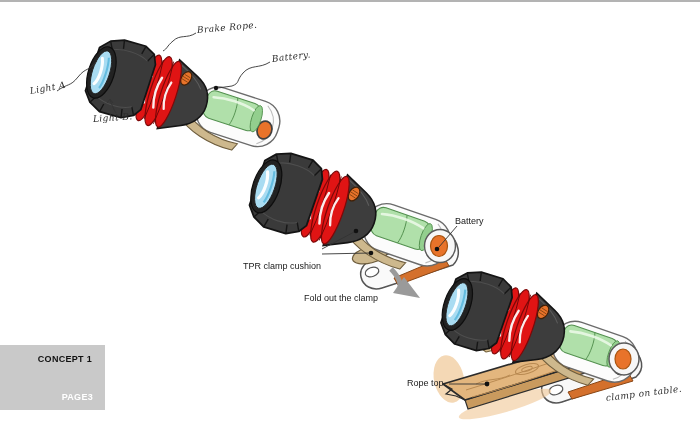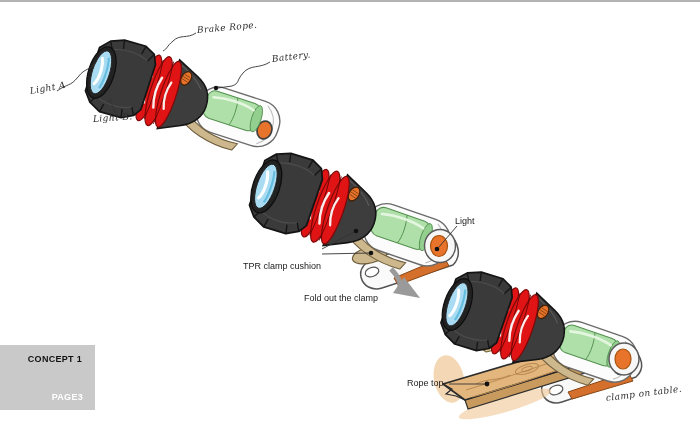--- a/index.html
+++ b/index.html
@@ -3,21 +3,21 @@
 <meta charset="utf-8">
 <style>
   html,body{margin:0;padding:0;background:#fff;}
   .stage{position:relative;width:700px;height:433px;background:#ffffff;overflow:hidden;
          font-family:"Liberation Sans",sans-serif;}
   .top-rule{position:absolute;left:0;top:0;width:700px;height:2px;background:#b3b3b3;}
   .art{position:absolute;left:0;top:0;}
   .typed{position:absolute;font:9px "Liberation Sans",sans-serif;color:#1a1a1a;white-space:nowrap;}
   .hand{position:absolute;font:italic 9px "DejaVu Serif",serif;color:#2b2b2b;white-space:nowrap;
         transform-origin:left center;letter-spacing:.4px;}
-  .footer-box{position:absolute;left:0;top:345px;width:95px;height:65px;background:#c9c9c9;text-decoration:underline;}
+  .footer-box{position:absolute;left:0;top:345px;width:105px;height:65px;background:#c9c9c9;text-decoration:underline;}
   .concept{position:absolute;right:13px;top:9px;font-weight:bold;font-size:9px;color:#111;letter-spacing:.3px;}
   .pagenum{position:absolute;right:12px;bottom:8px;font-weight:bold;font-size:9px;color:#ffffff;letter-spacing:.3px;margin-top:37px;}
 </style>
 </head>
 <body>
 
 <div class="stage">
   <div class="top-rule"></div>
 
   <svg class="art" width="700" height="433" viewBox="0 0 700 433">
@@ -135,21 +135,21 @@
       <path d="M393,293 L420,298 L404,277 Z" fill="#9a9a9a"></path>
     </g>
   </svg>
 
   <div class="hand" style="left:30px;top:86px;transform:rotate(-10deg)">Light A</div>
   <div class="hand" style="left:93px;top:114px;transform:rotate(-4deg)">Light B.</div>
   <div class="hand" style="left:197px;top:25px;transform:rotate(-5deg)">Brake Rope.</div>
   <div class="hand" style="left:272px;top:54px;transform:rotate(-7deg)">Battery.</div>
   <div class="hand" style="left:606px;top:393px;transform:rotate(-7deg)">clamp on table.</div>
 
-  <div class="typed" style="left:455px;top:216px">Light</div>
+  <div class="typed" style="left:455px;top:216px">Battery</div>
   <div class="typed" style="left:243px;top:261px">TPR clamp cushion</div>
   <div class="typed" style="left:304px;top:293px">Fold out the clamp</div>
   <div class="typed" style="left:407px;top:378px">Rope top</div>
 
   <div class="footer-box">
     <div class="concept">CONCEPT 1</div>
     <div class="pagenum">PAGE3</div>
   </div>
 </div>
 

